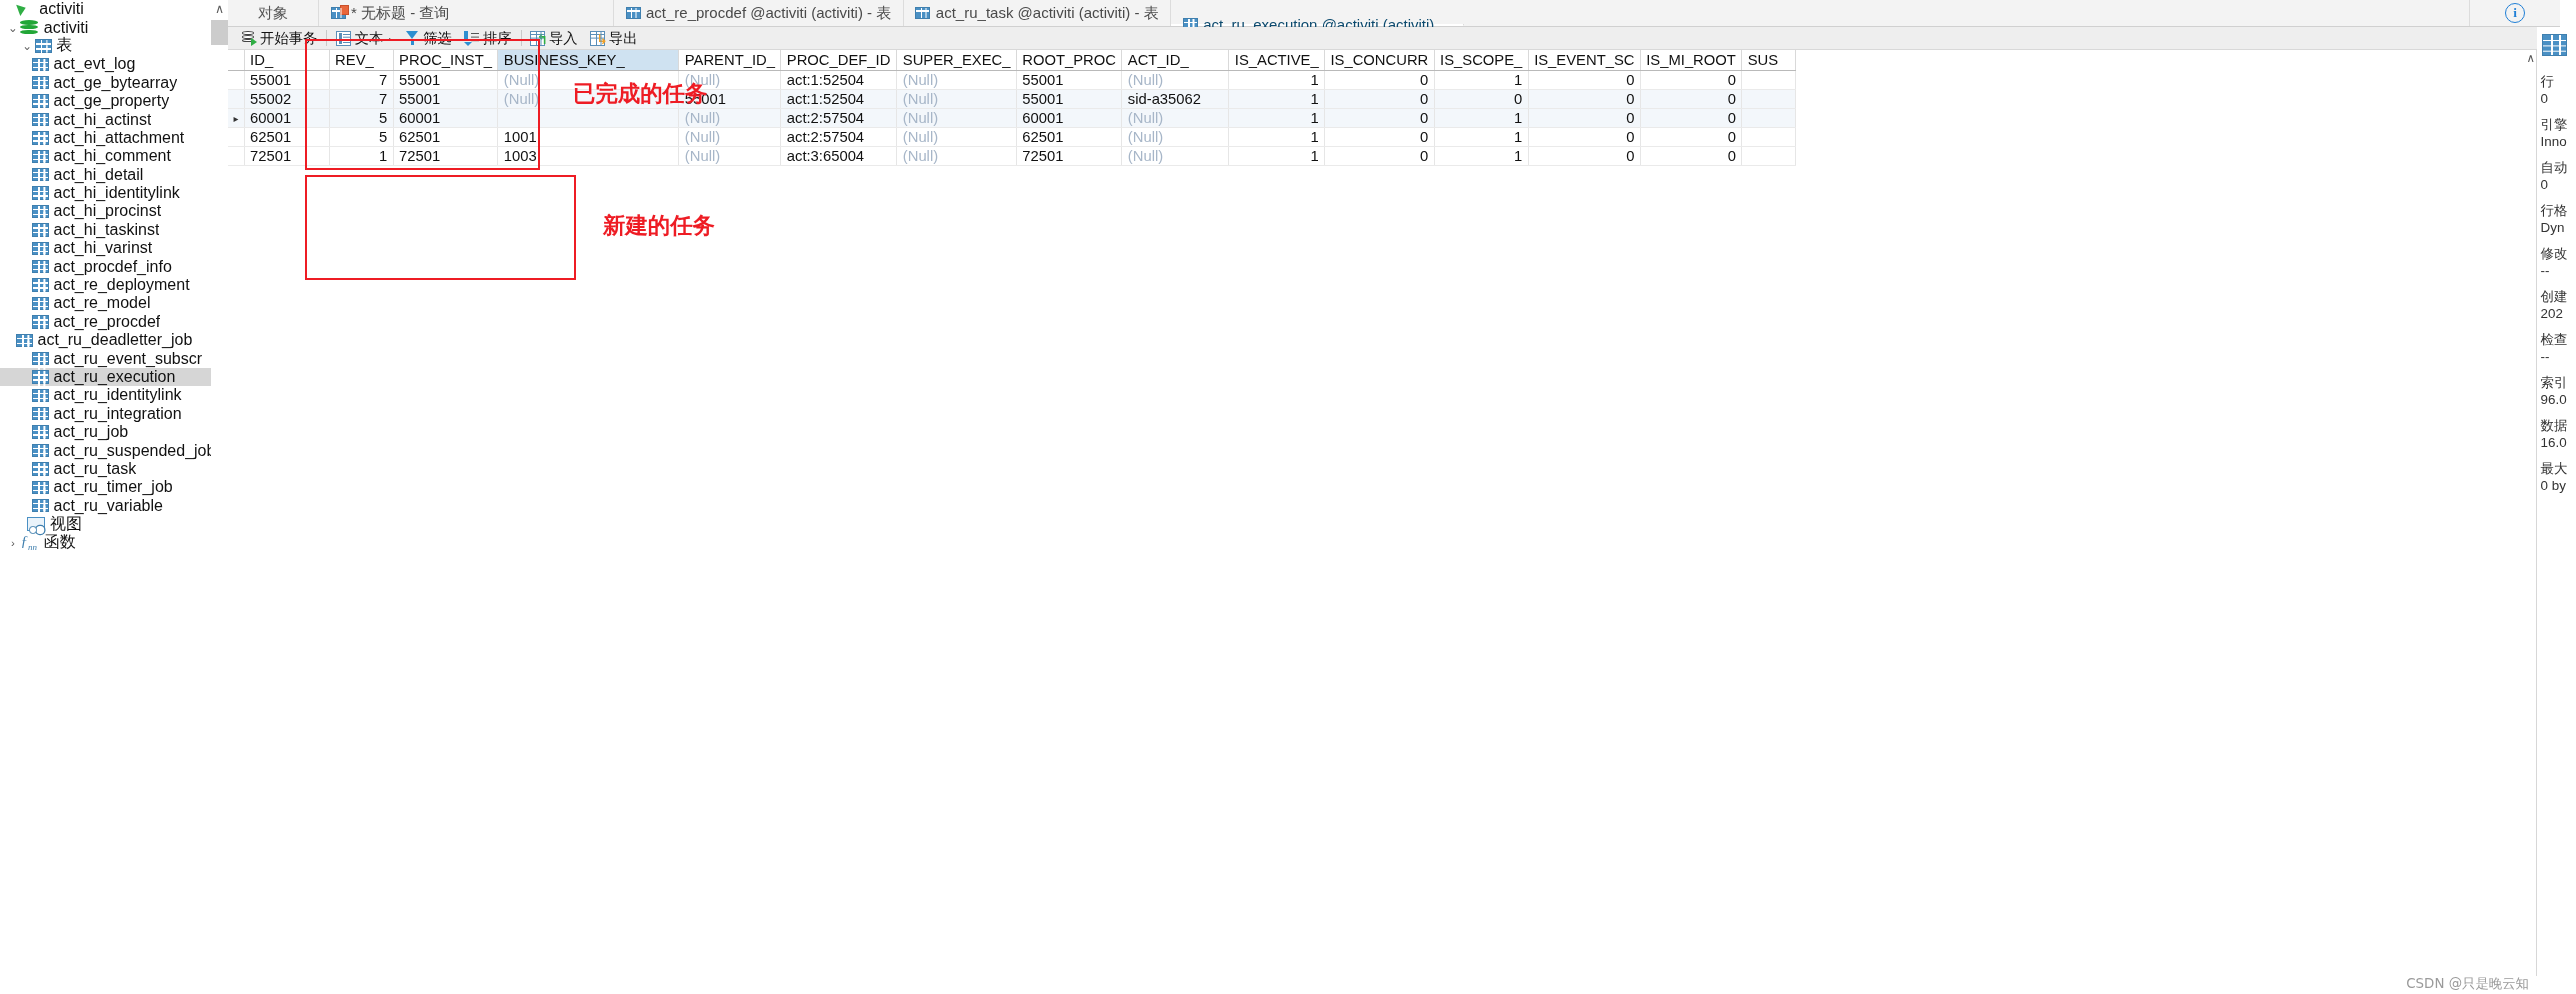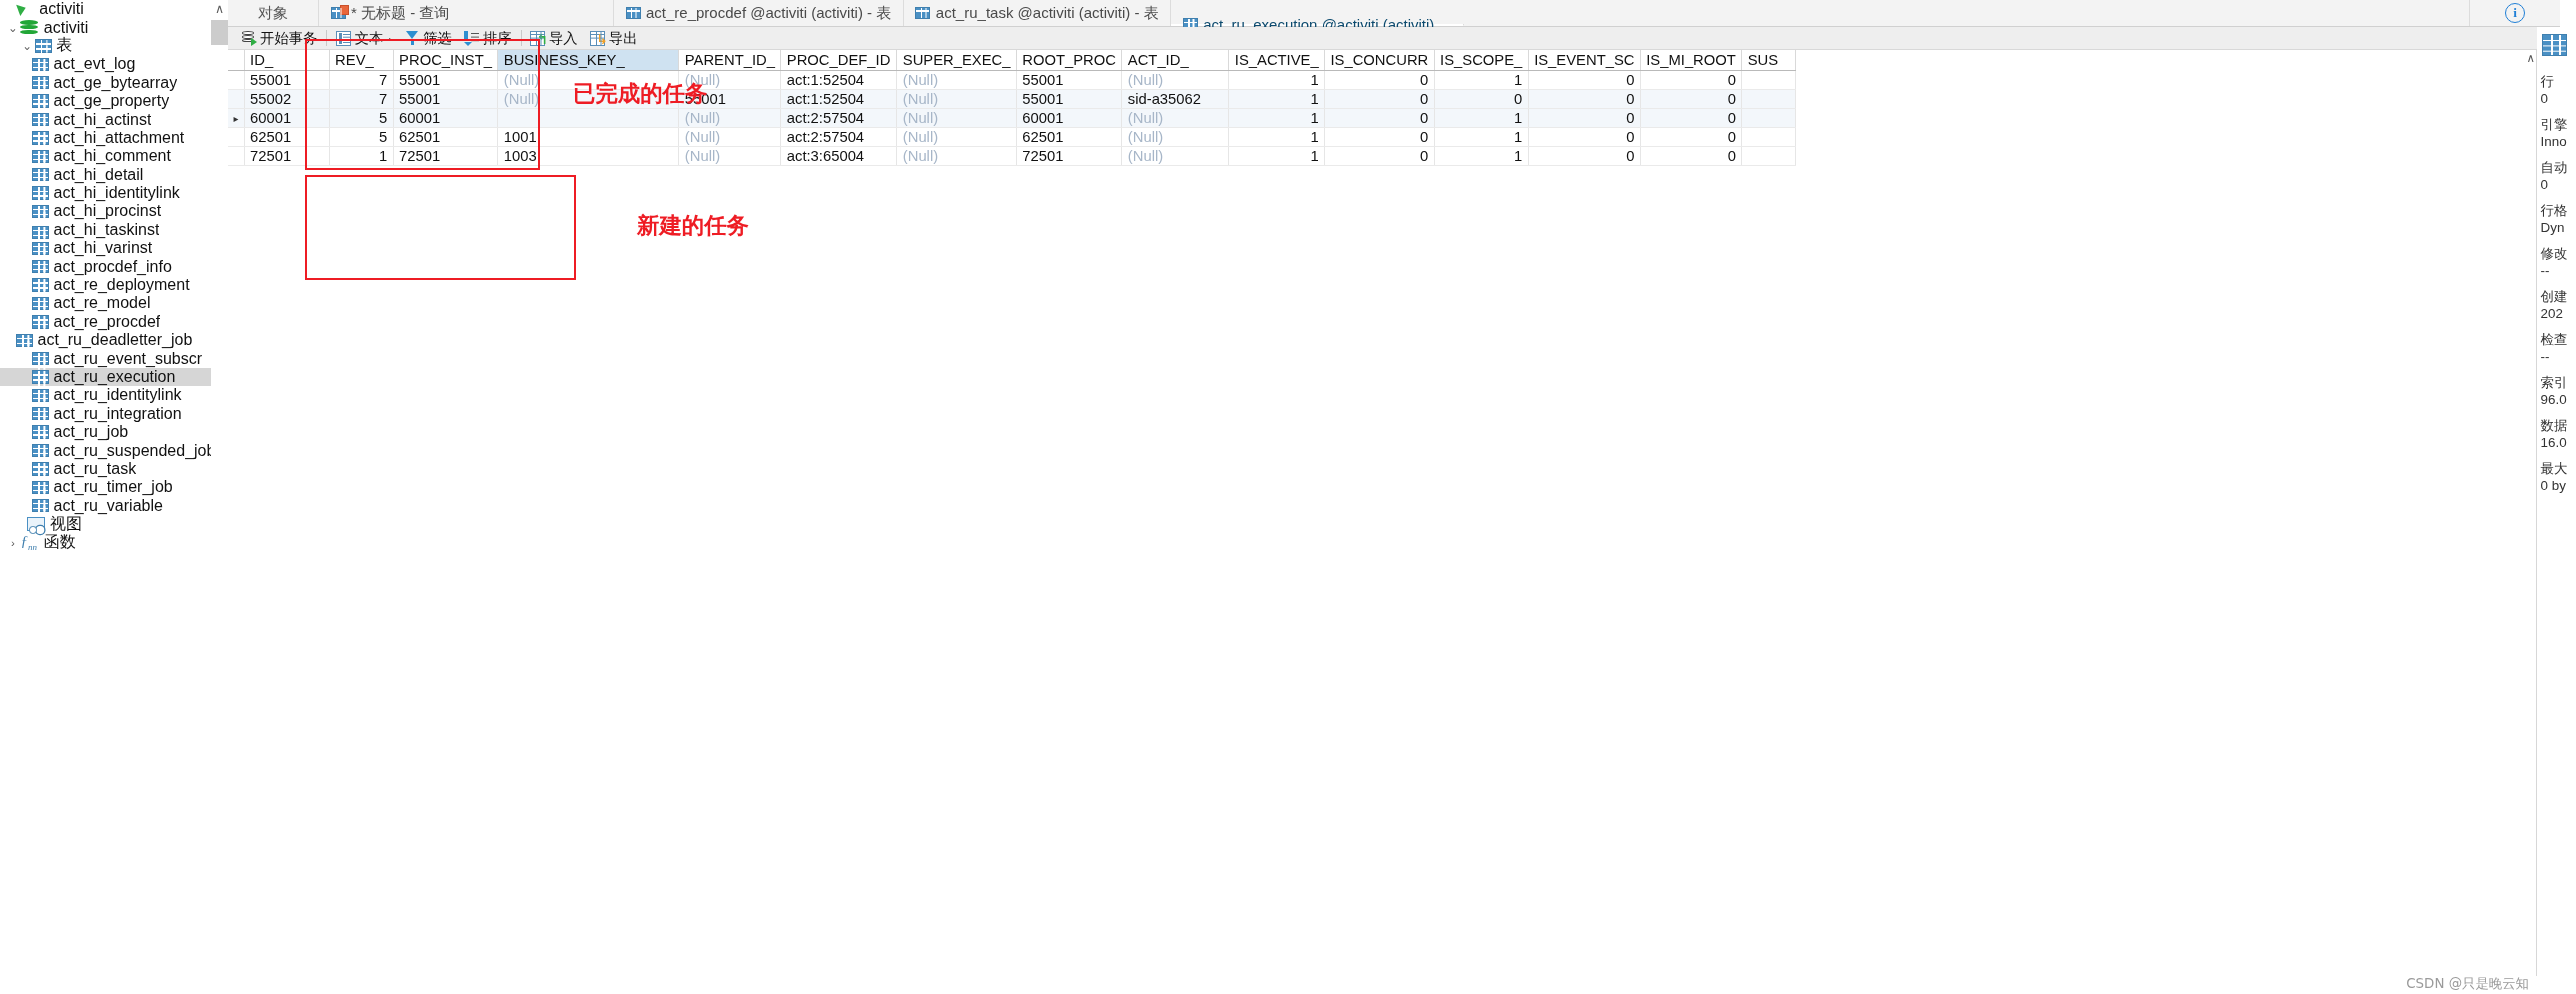--- a/index.html
+++ b/index.html
@@ -247,21 +247,21 @@
             <i></i>
           </span>
           <span class="tree-label">act_hi_identitylink</span>
         </div>
         <div class="tree-row" style="padding-left: 32px;">
           <span class="tbl-ico">
             <i></i>
           </span>
           <span class="tree-label">act_hi_procinst</span>
         </div>
-        <div class="tree-row" style="padding-left: 32px; align-items: flex-end;">
+        <div class="tree-row" style="padding-left: 32px;">
           <span class="tbl-ico">
             <i></i>
           </span>
           <span class="tree-label">act_hi_taskinst</span>
         </div>
         <div class="tree-row" style="padding-left: 32px;">
           <span class="tbl-ico">
             <i></i>
           </span>
           <span class="tree-label">act_hi_varinst</span>
@@ -569,21 +569,21 @@
           </tr>
         </tbody>
     </table>
   </div>
   <div class="hdr-arrow">∧</div>
 
   <div class="anno-box" style="left:305px; top:39px; width:235px; height:131px;"></div>
   <div class="anno-text" style="left:573px; top:78px;">已完成的任务</div>
 
   <div class="anno-box" style="left:305px; top:175px; width:271px; height:105px;"></div>
-  <div class="anno-text" style="left:637px; top:210px;">新建的任务</div>
+  <div class="anno-text" style="left:603px; top:210px;">新建的任务</div>
 
   <div class="rightpanel">
     <div class="rp-icon">
         <div class="g"></div>
       </div>
     <div class="rp-line rp-h">行</div>
     <div class="rp-line">0</div>
     <div class="rp-line rp-h">引擎</div>
     <div class="rp-line">Inno</div>
     <div class="rp-line rp-h">自动</div>

